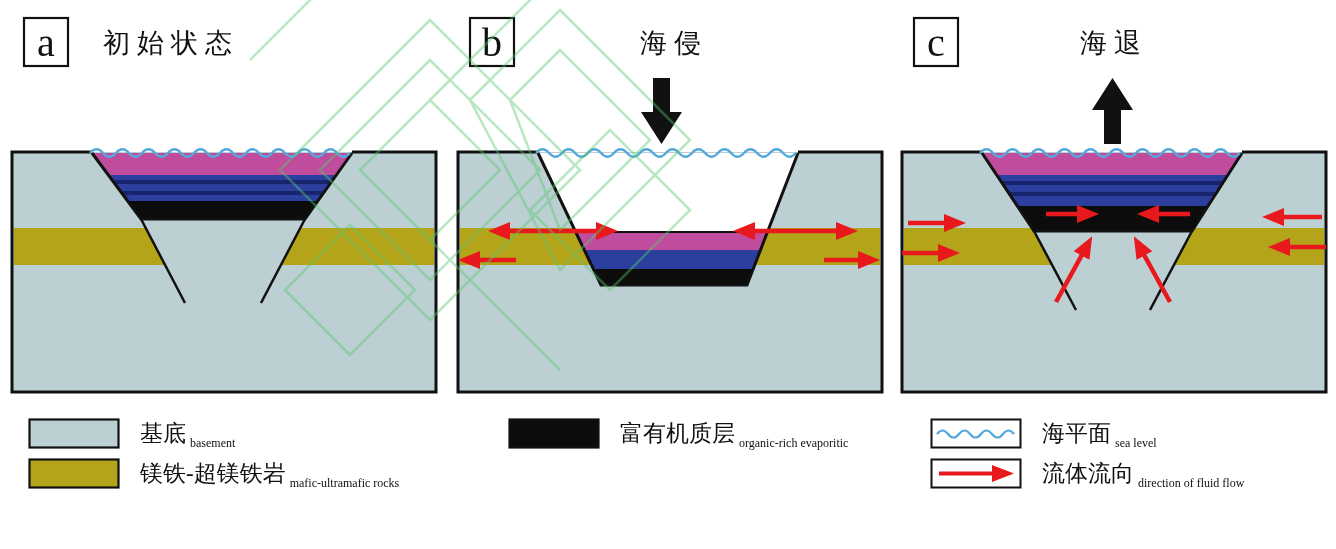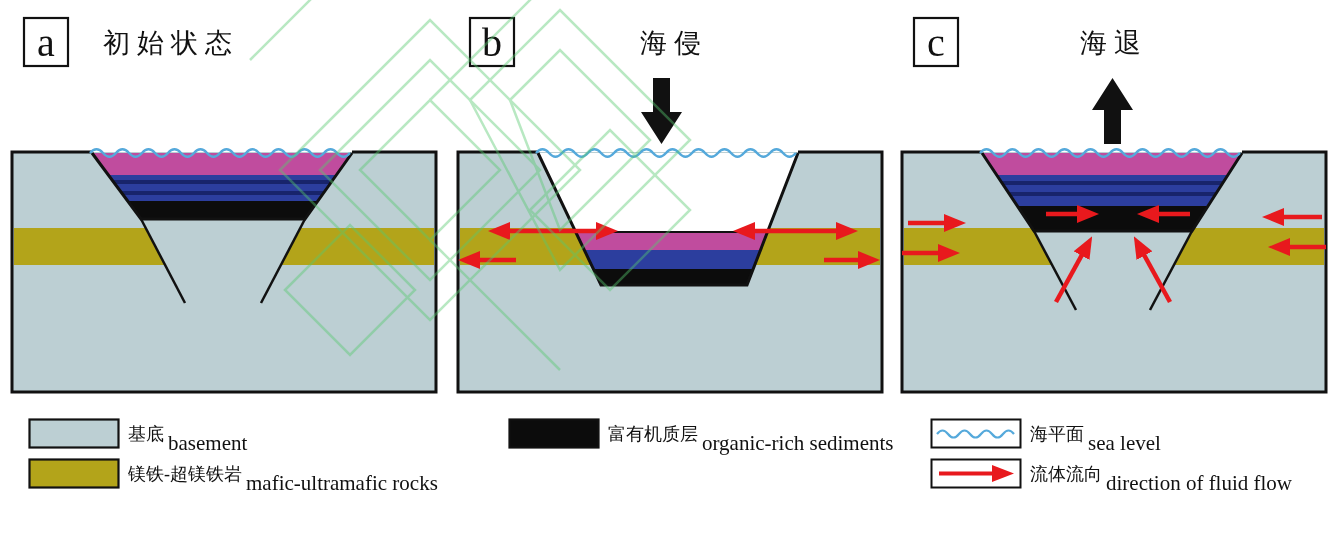--- a/index.html
+++ b/index.html
@@ -6,22 +6,22 @@
   .stage{position:relative;width:1336px;height:549px;background:#fff;overflow:hidden;
          font-family:"Liberation Serif","DejaVu Serif",serif;color:#111;}
   .panel{position:absolute;top:2px;}
   .watermark{position:absolute;top:0;left:140px;z-index:3;pointer-events:none;}
   svg text{fill:#111;}
   .plabel{font:400 40px "Liberation Serif","DejaVu Serif",serif;}
   .ptitle{font:400 27px "Liberation Serif","DejaVu Serif",serif;letter-spacing:7px;}
   .legend{position:absolute;left:0;top:406px;width:1336px;height:143px;}
   .legend-col{position:absolute;top:12px;}
   .legend-row{display:flex;align-items:center;height:31px;margin-bottom:9px;}
-  .leg-zh{font-size:18px;margin-left:8px;white-space:nowrap;}
-  .leg-en{font-size:21px;margin-left:4px;white-space:nowrap;margin-top:20px;}
+  .leg-zh{font-size:23px;margin-left:20px;white-space:nowrap;}
+  .leg-en{font-size:12px;margin-left:4px;white-space:nowrap;margin-top:20px;}
 </style>
 </head>
 <body>
 
 <div class="stage">
 
   <svg class="panel" style="left:4px" width="440" height="402" viewBox="0 0 440 402">
     <defs>
       <clipPath id="clipA">
           <polygon points="88,151 348,151 301,217 137,217"></polygon>
@@ -163,21 +163,21 @@
         <span class="leg-en">mafic-ultramafic rocks</span>
       </div>
     </div>
 
     <div class="legend-col" style="left:508px">
       <div class="legend-row">
         <svg class="swatch" width="92" height="31">
           <rect x="1.5" y="1.5" width="89" height="28" stroke-width="2.2" fill="#0c0c0c" stroke="#111111"></rect>
         </svg>
         <span class="leg-zh">富有机质层</span>
-        <span class="leg-en">organic-rich sediments</span>
+        <span class="leg-en">organic-rich evaporitic</span>
       </div>
     </div>
 
     <div class="legend-col" style="left:930px">
       <div class="legend-row">
         <svg class="swatch" width="92" height="31">
           <rect x="1.5" y="1.5" width="89" height="28" fill="#ffffff" stroke-width="2" stroke="#111111"></rect>
           <path d="M7,16 q5.5,-7 11,0 t11,0 t11,0 t11,0 t11,0 t11,0 t11,0" fill="none" stroke-width="2.2" stroke="#55a9db"></path>
         </svg>
         <span class="leg-zh">海平面</span>

